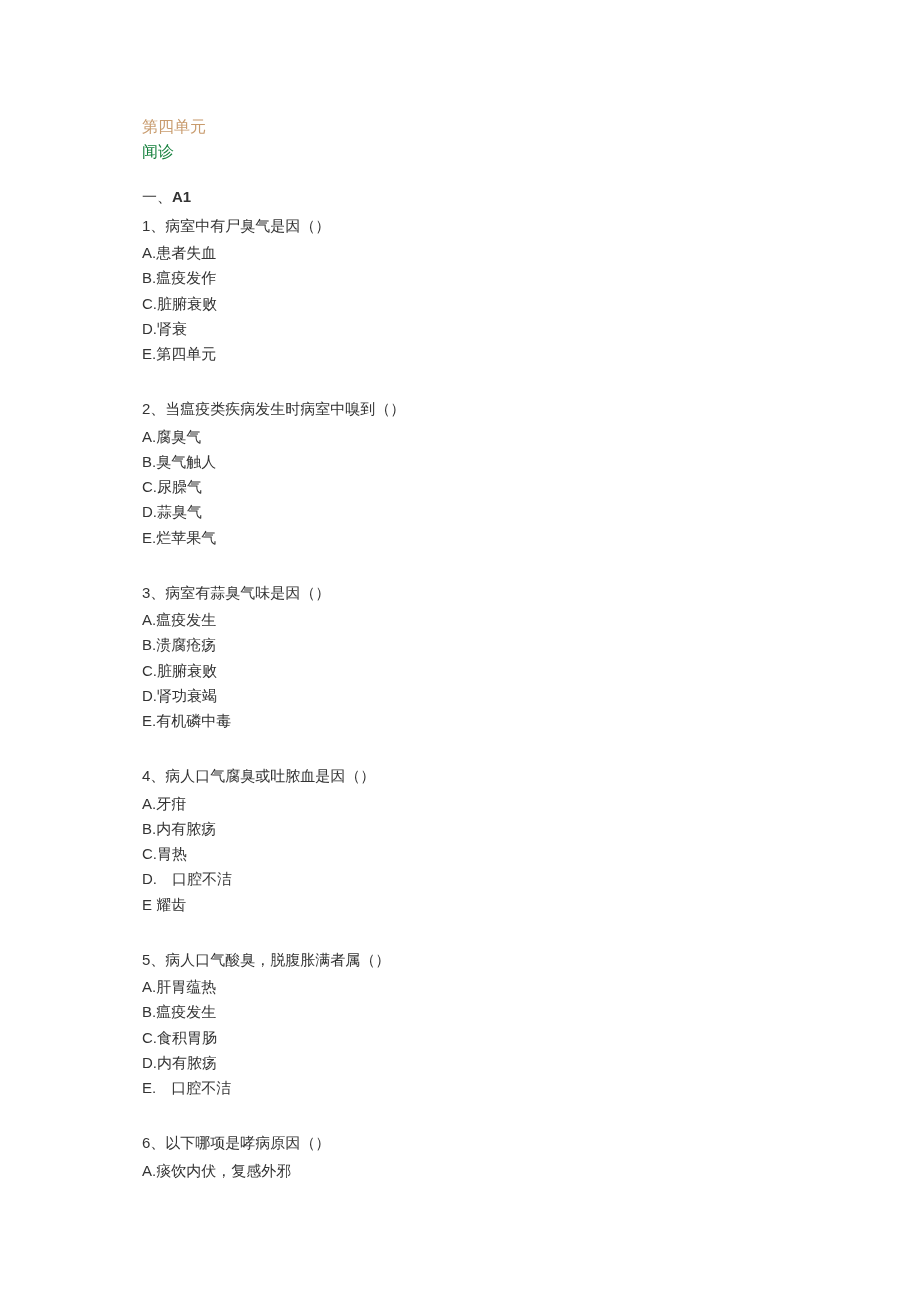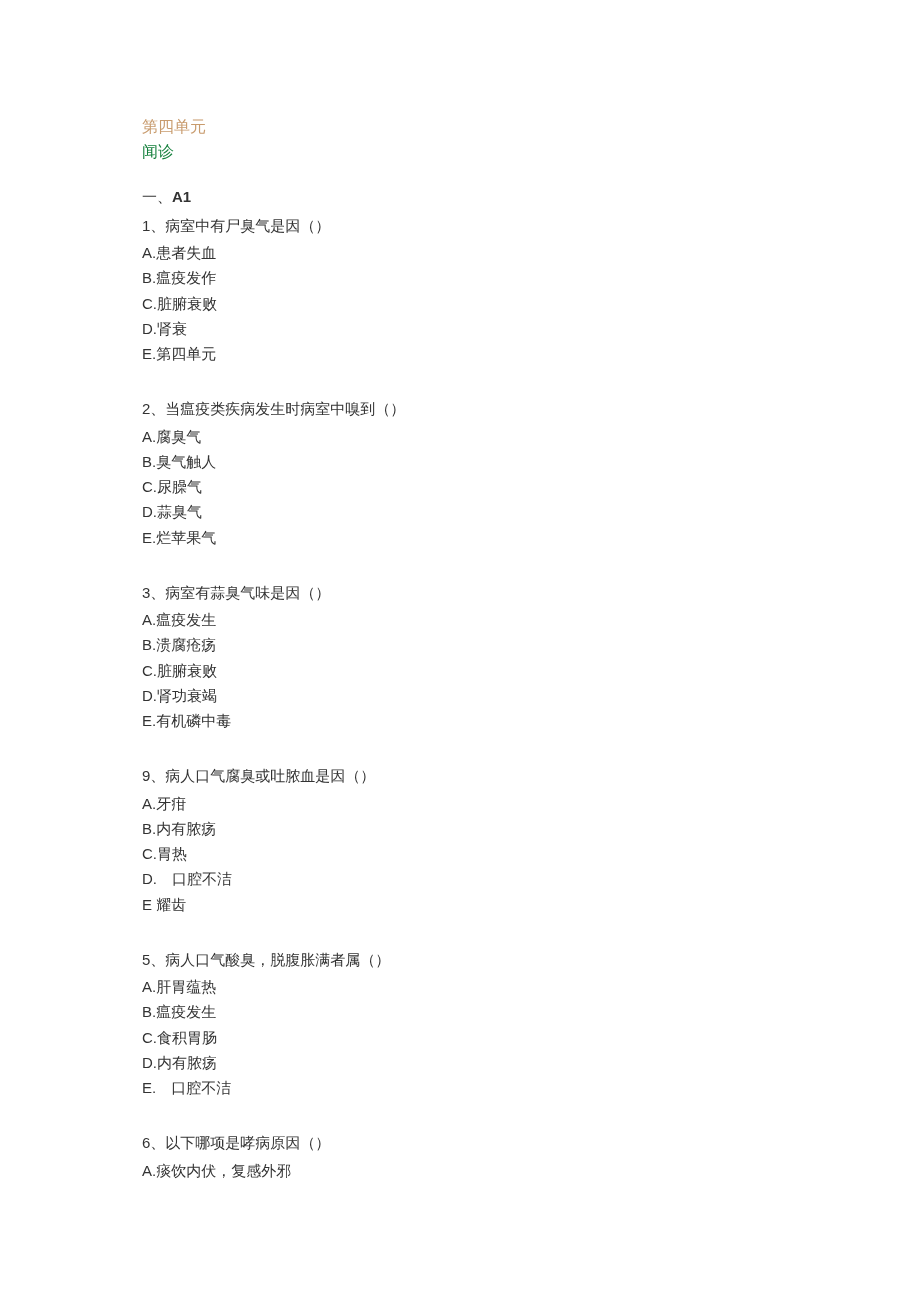--- a/index.html
+++ b/index.html
@@ -82,21 +82,21 @@
     </div>
     <div class="question">
       <div class="question-stem">3、病室有蒜臭气味是因（）</div>
       <div class="option"><span class="option-label">A.</span><span>瘟疫发生</span></div>
       <div class="option"><span class="option-label">B.</span><span>溃腐疮疡</span></div>
       <div class="option"><span class="option-label">C.</span><span>脏腑衰败</span></div>
       <div class="option"><span class="option-label">D.</span><span>肾功衰竭</span></div>
       <div class="option"><span class="option-label">E.</span><span>有机磷中毒</span></div>
     </div>
     <div class="question">
-      <div class="question-stem">9、病人口气腐臭或吐脓血是因（）</div>
+      <div class="question-stem">4、病人口气腐臭或吐脓血是因（）</div>
       <div class="option"><span class="option-label">A.</span><span>牙疳</span></div>
       <div class="option"><span class="option-label">B.</span><span>内有脓疡</span></div>
       <div class="option"><span class="option-label">C.</span><span>胃热</span></div>
       <div class="option"><span class="option-label">D.</span><span>　口腔不洁</span></div>
       <div class="option"><span class="option-label">E</span><span> 耀齿</span></div>
     </div>
     <div class="question">
       <div class="question-stem">5、病人口气酸臭，脱腹胀满者属（）</div>
       <div class="option"><span class="option-label">A.</span><span>肝胃蕴热</span></div>
       <div class="option"><span class="option-label">B.</span><span>瘟疫发生</span></div>

